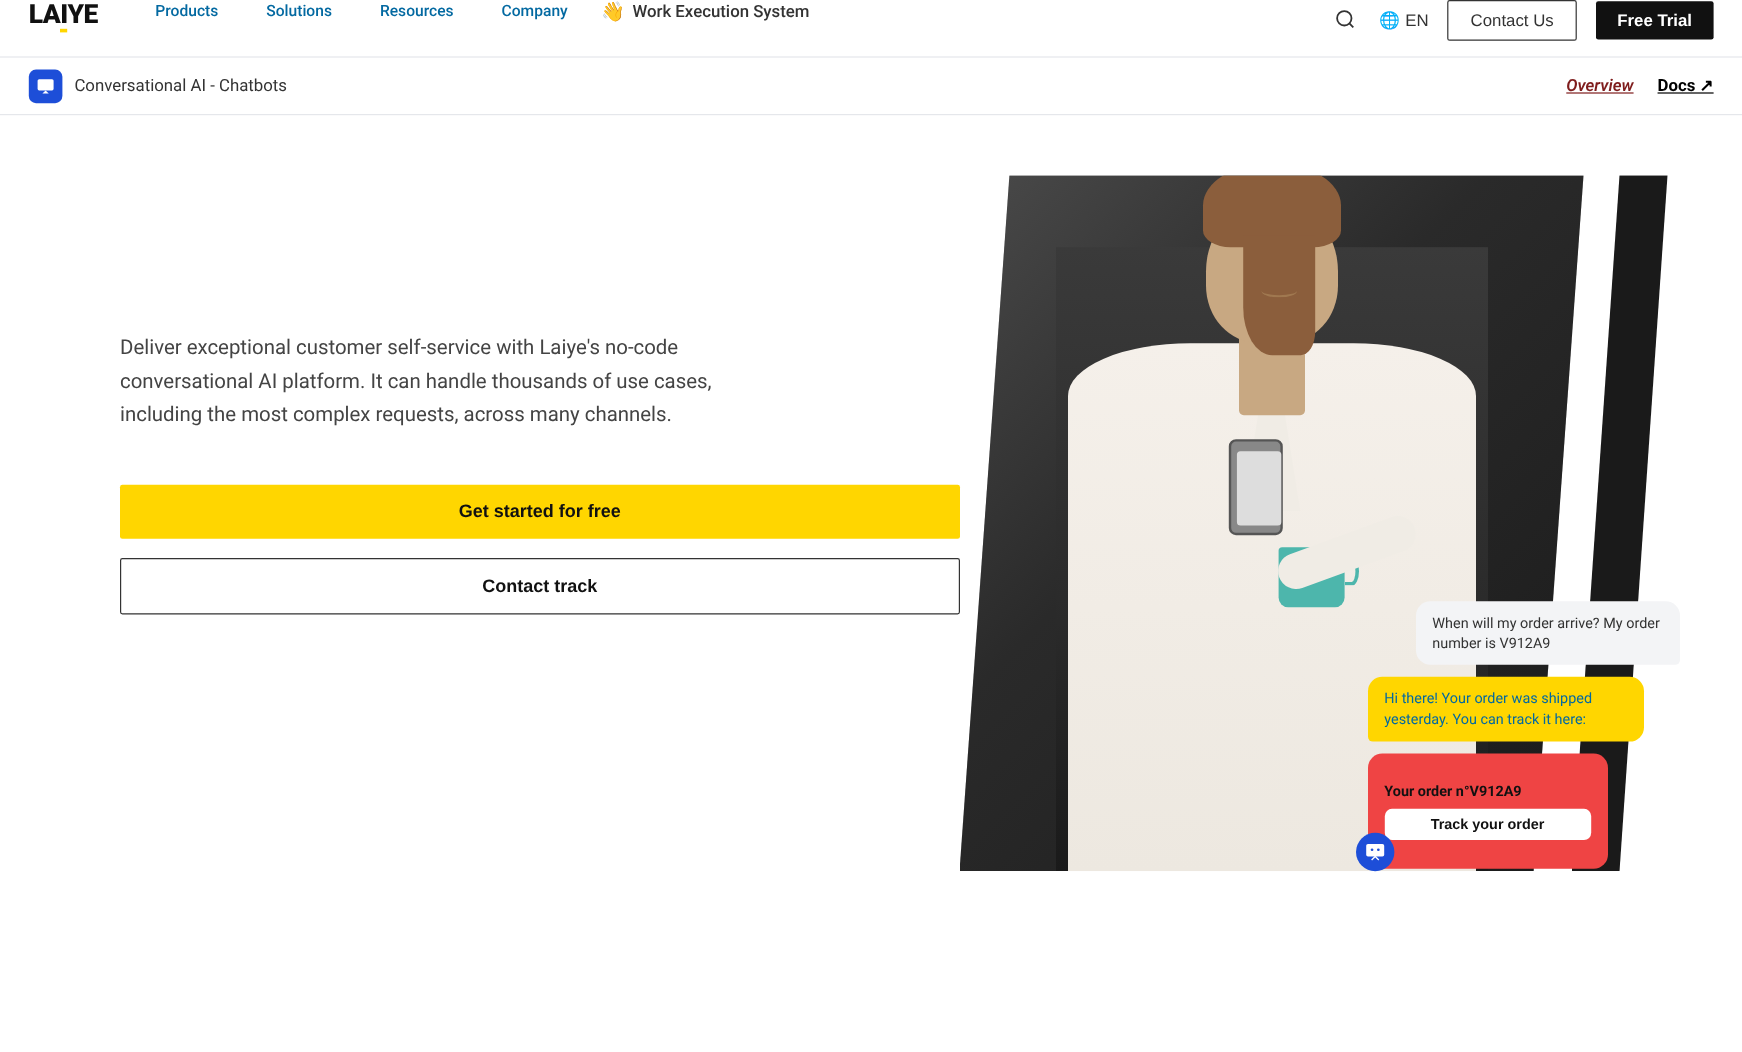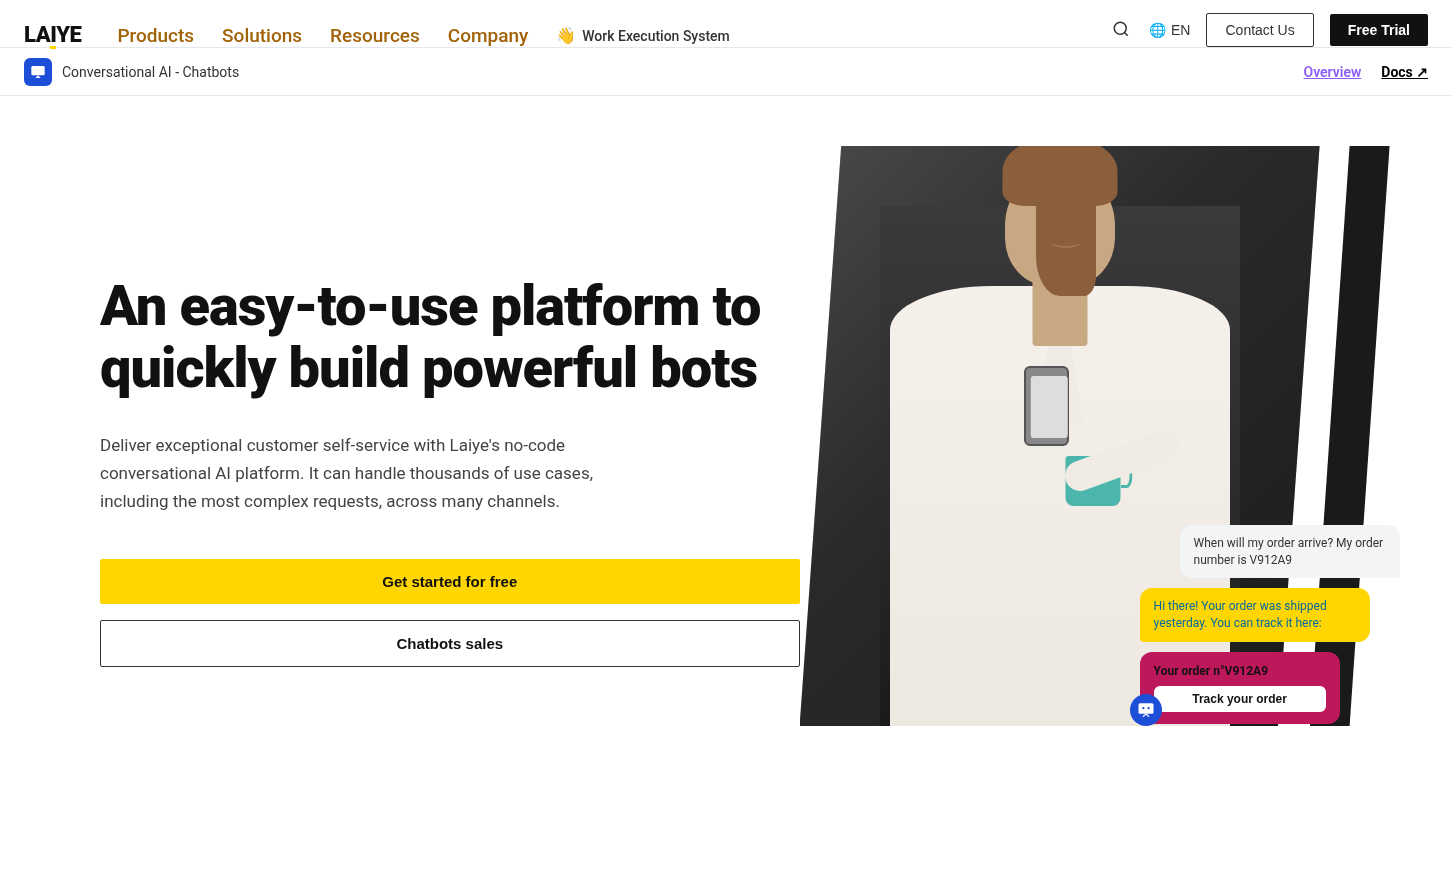--- a/index.html
+++ b/index.html
@@ -1,39 +1,39 @@
 <!DOCTYPE html>
 <html><head>
   <meta charset="utf-8">
   <style>
     * { margin: 0; padding: 0; box-sizing: border-box; }
     body { font-family: -apple-system, BlinkMacSystemFont, 'Segoe UI', Roboto, sans-serif; background: #fff; width: 1452px; min-height: 877px; overflow-x: hidden; }
 
     
     nav {
-      display: flex; align-items: flex-end; height: 48px;
+      display: flex; align-items: flex-start; height: 48px;
       padding: 0 24px; border-bottom: 1px solid #e5e7eb;
       position: relative; z-index: 10; background: #fff;
     }
     .logo {
       display: flex; align-items: center; margin-right: 36px; text-decoration: none;
     }
     .logo-text {
       font-size: 22px; font-weight: 900; color: #111; letter-spacing: -0.5px;
     }
     .logo-underline {
       display: inline-block; position: relative;
     }
     .logo-underline::after {
       content: ''; position: absolute; bottom: -2px; left: 0; right: 0;
       height: 3px; background: #FFD600;
     }
     .nav-links { display: flex; align-items: center; gap: 28px; flex: 1; }
     .nav-link {
-      font-size: 19px; color: #a16207; text-decoration: none; font-weight: 500; cursor: pointer;
+      font-size: 13px; color: #0369a1; text-decoration: none; font-weight: 500; cursor: pointer; margin-left: 12px;
     }
     .wes-link {
       display: flex; align-items: center; gap: 6px; font-size: 14px; font-weight: 500; color: #333; cursor: pointer;
     }
     .wes-emoji { font-size: 16px; }
     .nav-right { display: flex; align-items: center; gap: 16px; }
     .search-icon-btn { background: none; border: none; cursor: pointer; padding: 4px; }
     .lang-btn { display: flex; align-items: center; gap: 4px; background: none; border: none; cursor: pointer; font-size: 14px; color: #333; }
     .contact-btn {
       border: 1px solid #333; background: #fff; color: #333;
@@ -50,21 +50,21 @@
       padding: 0 24px; height: 48px; border-bottom: 1px solid #e5e7eb; background: #fff; gap: 32px;
     }
     .breadcrumb-left { display: flex; align-items: center; gap: 10px; }
     .breadcrumb-icon {
       width: 28px; height: 28px; border-radius: 6px; background: #1d4ed8;
       display: flex; align-items: center; justify-content: center;
     }
     .breadcrumb-icon svg { width: 16px; height: 16px; fill: #fff; }
     .breadcrumb-text { font-size: 14px; color: #333; font-weight: 400; }
     .breadcrumb-right { display: flex; align-items: center; gap: 20px; }
-    .breadcrumb-link { font-size: 14px; color: #8b5cf6; font-weight: 600; cursor: pointer; }
+    .breadcrumb-link { font-size: 14px; color: #7f1d1d; font-weight: 600; cursor: pointer; font-style: italic; }
     .breadcrumb-link-muted {
       font-size: 14px; color: #000000; cursor: pointer;
       display: flex; align-items: center; gap: 4px; font-weight: bold;
     }
 
     
     .hero {
       display: flex; align-items: flex-start;
       padding: 60px 80px 0 100px;
       min-height: 780px;
@@ -127,22 +127,22 @@
       background: #f3f4f6; border-radius: 12px 12px 4px 12px;
       padding: 10px 14px; font-size: 12px; color: #333;
       align-self: flex-end; max-width: 220px; line-height: 1.4;
     }
     .chat-bot {
       background: #FFD600; border-radius: 12px 12px 12px 4px;
       padding: 10px 14px; font-size: 12px; color: #0369a1;
       align-self: flex-start; max-width: 230px; line-height: 1.4;
     }
     .chat-card {
-      background: #be185d; border-radius: 12px;
-      padding: 12px 14px; align-self: flex-start; min-width: 200px;
+      background: #ef4444; border-radius: 12px;
+      padding: 24px 14px; align-self: flex-start; min-width: 200px;
     }
     .chat-card-order {
       font-size: 12px; font-weight: 700; color: #111; margin-bottom: 8px;
     }
     .chat-card-btn {
       background: #fff; border: none; border-radius: 6px;
       padding: 6px 14px; font-size: 12px; font-weight: 600; color: #111;
       cursor: pointer; width: 100%; text-align: center;
     }
     .chat-avatar {
@@ -205,25 +205,24 @@
     <span class="breadcrumb-text">Conversational AI - Chatbots</span>
   </div>
   <div class="breadcrumb-right">
     <a class="breadcrumb-link" href="#">Overview</a>
     <a class="breadcrumb-link-muted" href="#">Docs ↗</a>
   </div>
 </div>
 
 <section class="hero">
   <div class="hero-left">
-    <h1 class="hero-title">An easy-to-use platform to quickly build powerful bots</h1>
     <p class="hero-subtitle">Deliver exceptional customer self-service with Laiye's no-code conversational AI platform. It can handle thousands of use cases, including the most complex requests, across many channels.</p>
     <div class="hero-buttons">
       <button class="btn-primary">Get started for free</button>
-      <button class="btn-secondary">Chatbots sales</button>
+      <button class="btn-secondary">Contact track</button>
     </div>
   </div>
 
   <div class="hero-right">
     <div class="hero-image-container">
 
       <div class="hero-image-clip">
         <div class="hero-image-bg">
 
           <div class="person-figure">

